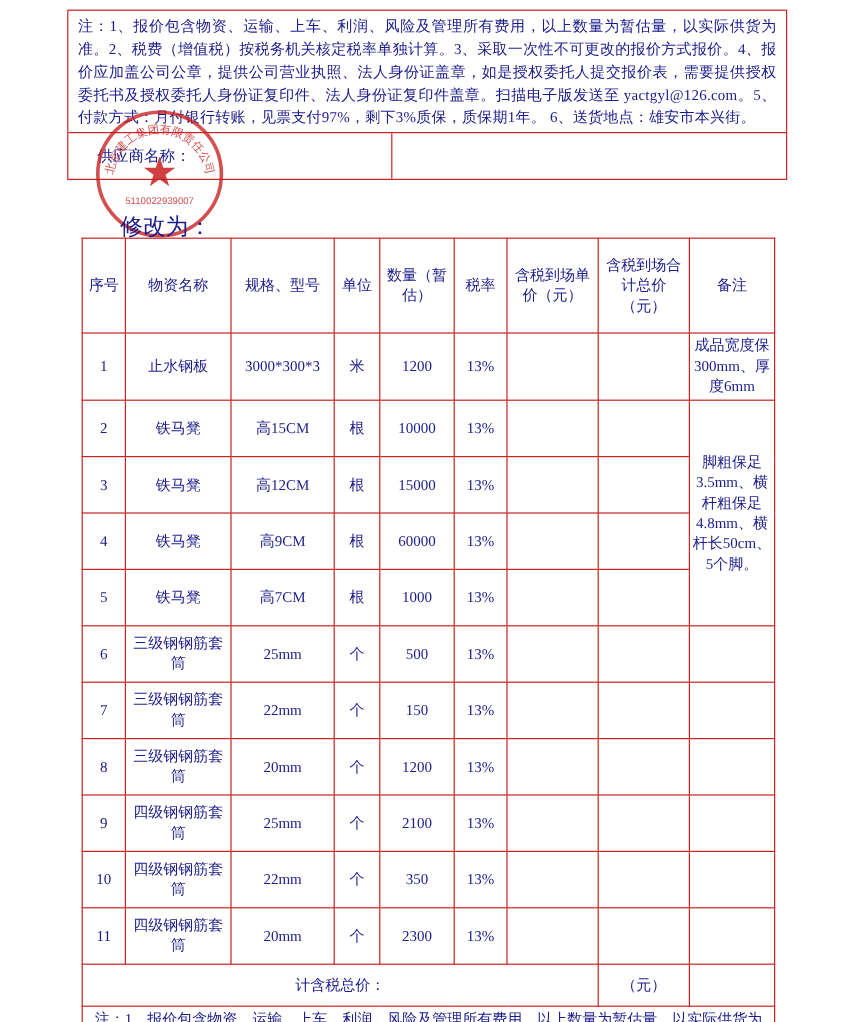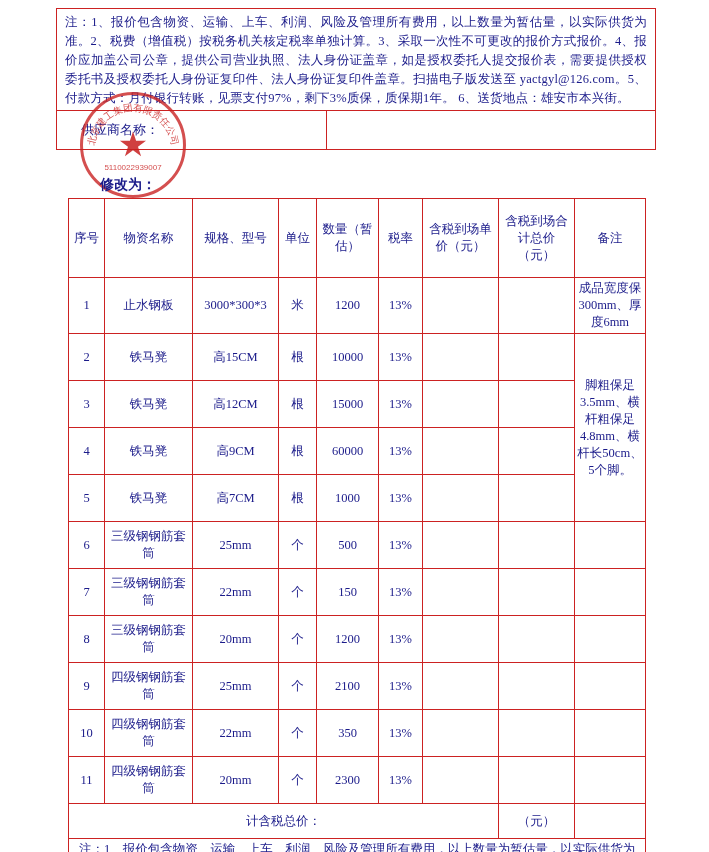--- a/index.html
+++ b/index.html
@@ -97,23 +97,23 @@
     font-size: 8px;
     color: rgba(200,30,30,0.8);
     font-family: Liberation Sans, sans-serif;
   }
 
   
   .modify-label {
     position: absolute;
     left: 100px;
     top: 176px;
-    font-size: 14px;
+    font-size: 19px;
     color: #1b1b8a;
-    font-weight: bold;
+    font-weight: normal;
   }
 
   
   .table-wrap {
     position: absolute;
     left: 68px;
     top: 198px;
     width: 577px;
   }
   table.main {

